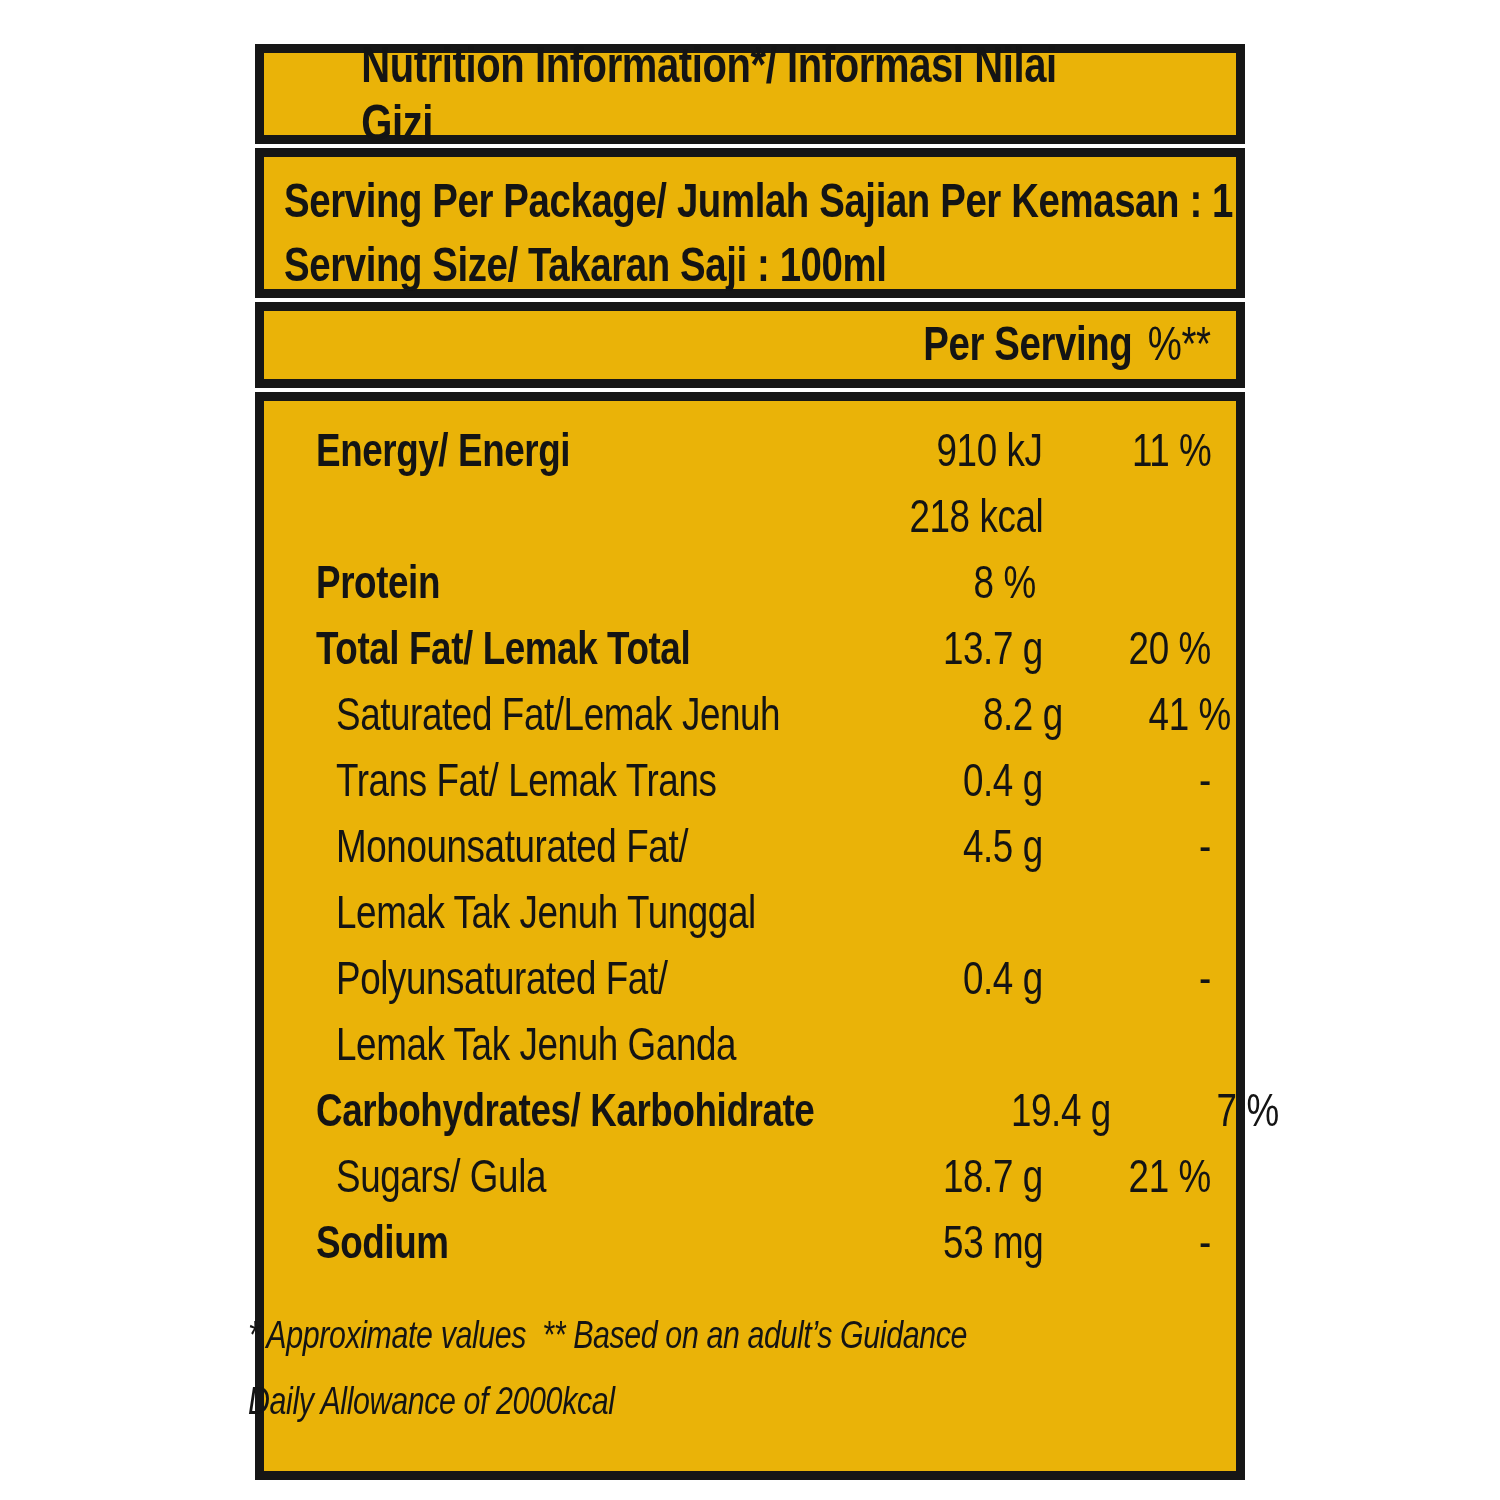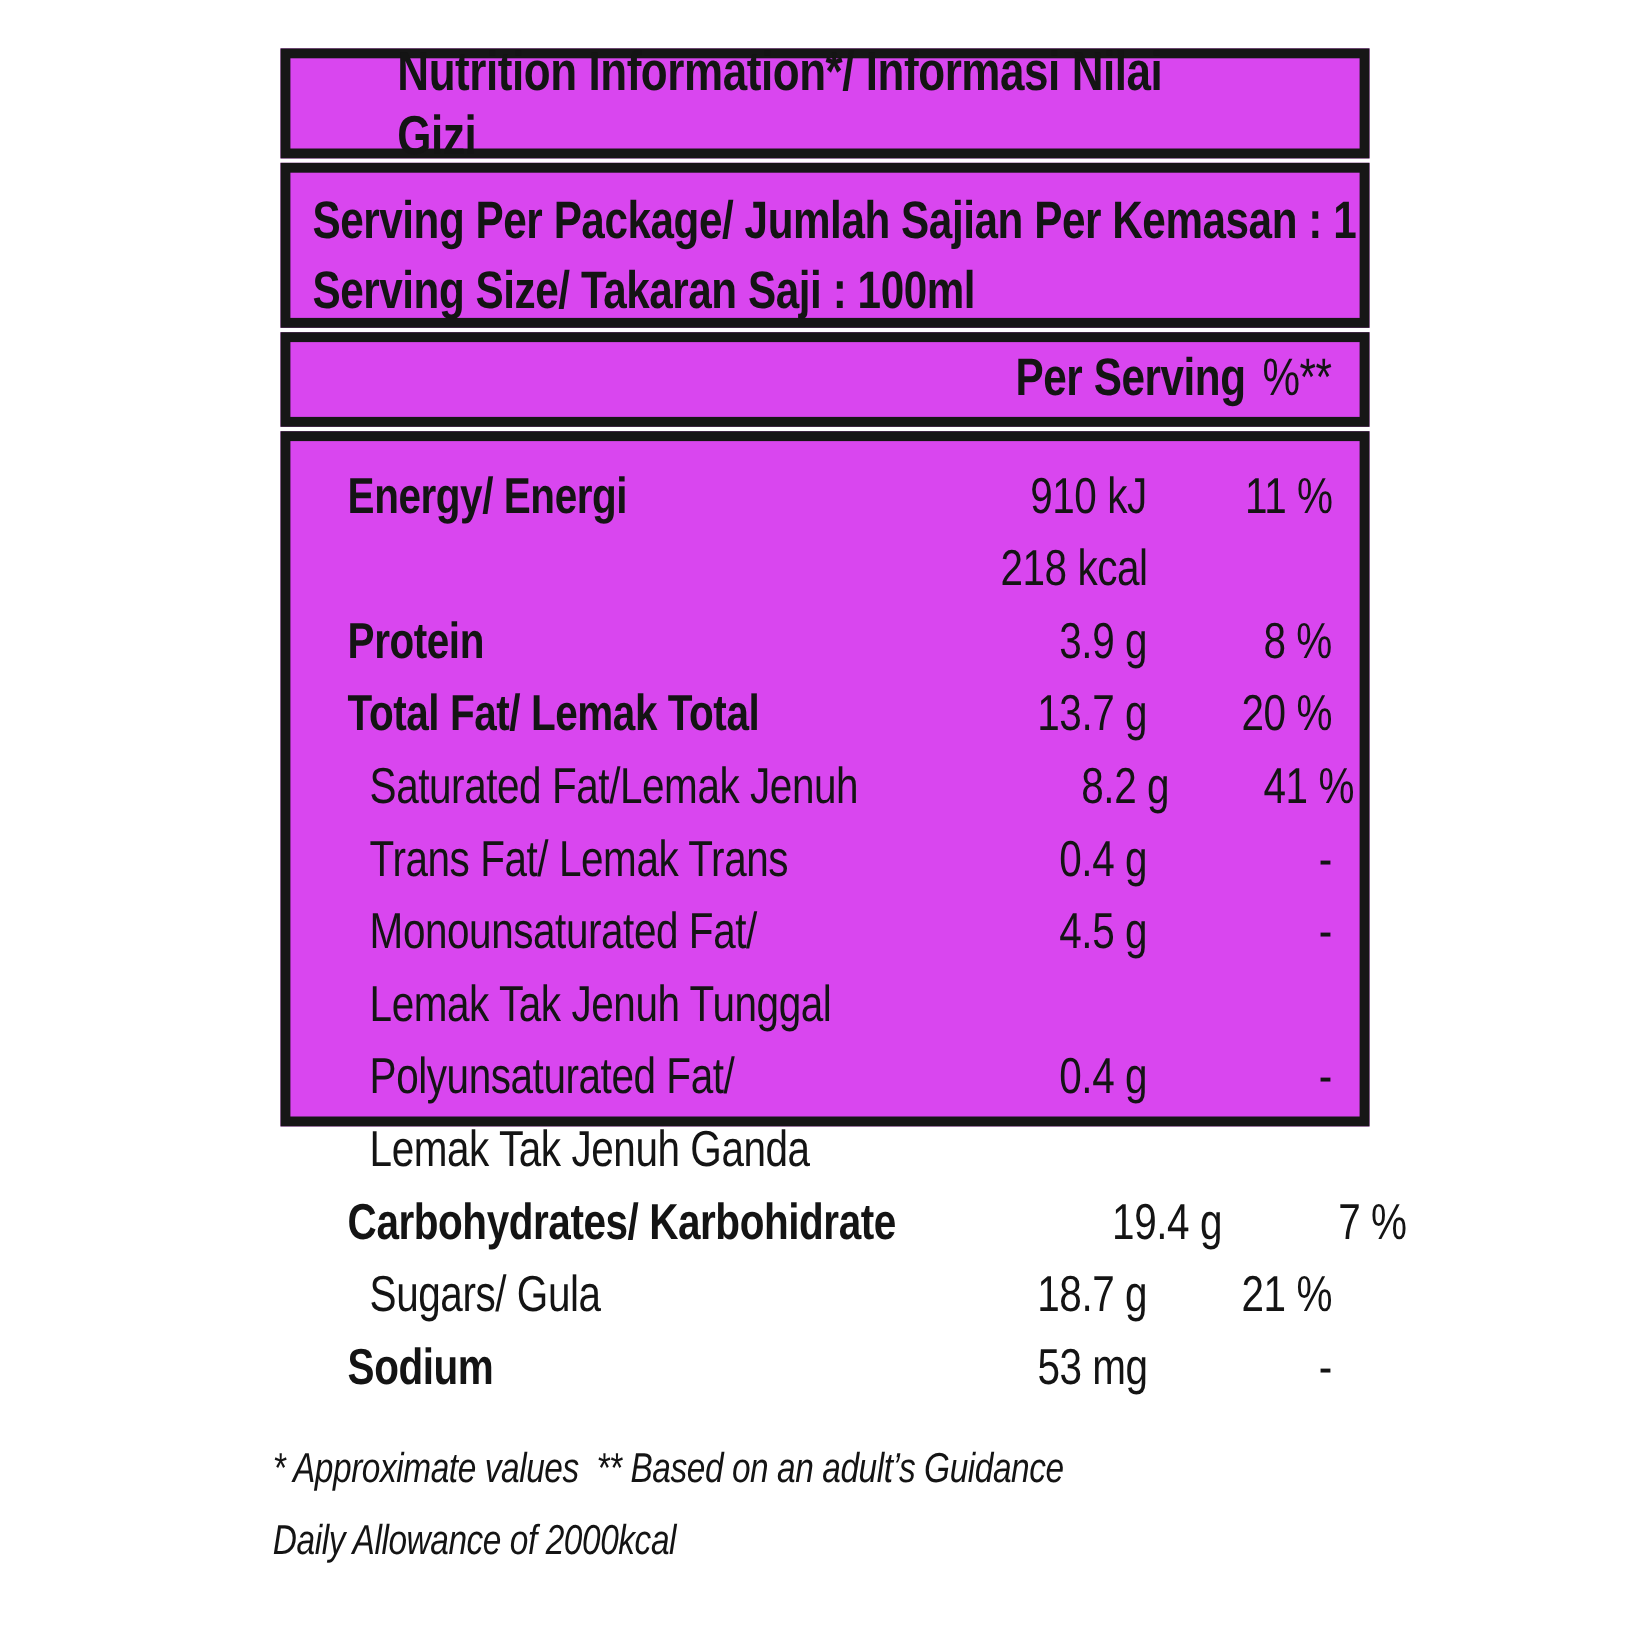--- a/index.html
+++ b/index.html
@@ -11,21 +11,21 @@
     overflow: hidden;
   }
   .label-wrap {
     position: absolute;
     left: 255px;
     top: 44px;
     width: 990px;
   }
   .box {
     border: 9px solid #161616;
-    background: #d946ef;
+    background: #eab308;
     margin-bottom: 4px;
   }
   .title-box {
     height: 100px;
     display: flex;
     align-items: center;
     justify-content: center;
   }
   .title-box .t {
     font-size: 50px;
@@ -50,21 +50,21 @@
     align-items: baseline;
     padding-left: 20px;
     margin-left: 32px;
   }
   .cols-box .grid-row { line-height: 66px; }
   .cell-val { text-align: right; padding-right: 18px; white-space: nowrap; }
   .cell-pct { text-align: right; padding-right: 25px; white-space: nowrap; }
   .cols-box .cell-val { font-weight: bold; font-size: 48px; }
   .cols-box .cell-pct { font-weight: normal; font-size: 48px; }
   .main-box {
-    height: 632px;
+    height: 1088px;
     padding-top: 16px;
   }
   .main-box .grid-row { line-height: 66px; font-size: 46px; }
   .cell-name { white-space: nowrap; }
   .row-bold .cell-name { font-weight: bold; }
   .row-sub .cell-name { font-weight: normal; padding-left: 20px; }
   .main-box .cell-val, .main-box .cell-pct { font-weight: normal; }
   
   .cx {
     display: inline-block;
@@ -118,21 +118,20 @@
     </div>
 
     <div class="grid-row">
       <div class="cell-name"><span class="cx o-left"></span></div>
       <div class="cell-val"><span class="cx o-right">218 kcal</span></div>
       <div class="cell-pct"><span class="cx o-right"></span></div>
     </div>
 
     <div class="grid-row row-bold">
       <div class="cell-name"><span class="cx o-left">Protein</span></div>
-      <div class="cell-val"><span class="cx o-right">3.9 g</span></div>
       <div class="cell-pct"><span class="cx o-right">8 %</span></div>
     </div>
 
     <div class="grid-row row-bold">
       <div class="cell-name"><span class="cx o-left">Total Fat/ Lemak Total</span></div>
       <div class="cell-val"><span class="cx o-right">13.7 g</span></div>
       <div class="cell-pct"><span class="cx o-right">20 %</span></div>
     </div>
 
     <div class="grid-row row-sub">

